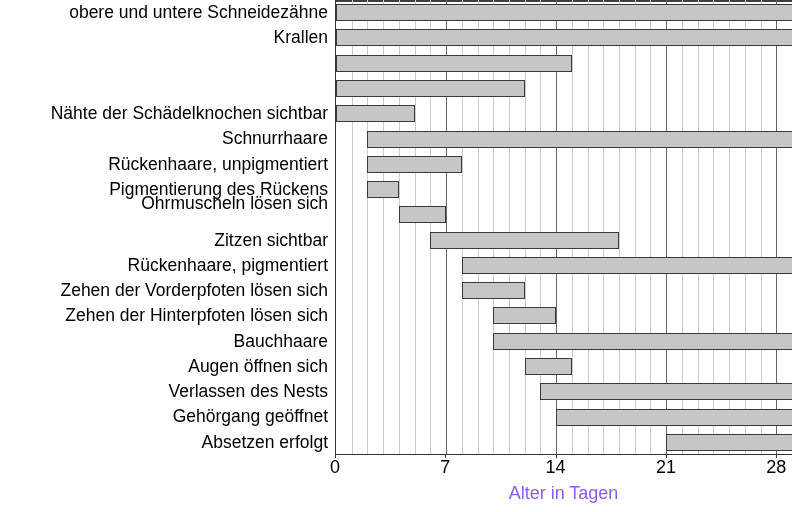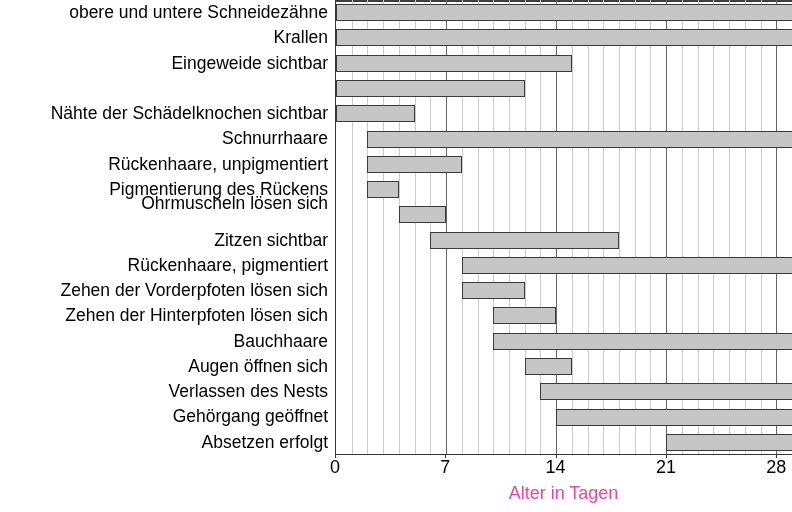--- a/index.html
+++ b/index.html
@@ -75,31 +75,30 @@
     color: #000000;
   }
   .x-axis-title {
     position: absolute;
     top: 481px;
     left: 335px;
     width: 457px;
     text-align: center;
     font-size: 18px;
     line-height: 24px;
-    color: #ec4899;
+    color: #8b5cf6;
   }
 </style>
 </head>
 <body>
 
 <div class="chart">
   <div class="labels">
       <div class="cat-label" style="top: 0px;">obere und untere Schneidezähne</div>
       <div class="cat-label" style="top: 25.28px;">Krallen</div>
-      <div class="cat-label" style="top: 50.56px;">Eingeweide sichtbar</div>
       <div class="cat-label" style="top: 101.11px;">Nähte der Schädelknochen sichtbar</div>
       <div class="cat-label" style="top: 126.39px;">Schnurrhaare</div>
       <div class="cat-label" style="top: 151.67px;">Rückenhaare, unpigmentiert</div>
       <div class="cat-label" style="top: 176.94px;">Pigmentierung des Rückens</div>
       <div class="cat-label" style="top: 191px;">Ohrmuscheln lösen sich</div>
       <div class="cat-label" style="top: 227.5px;">Zitzen sichtbar</div>
       <div class="cat-label" style="top: 252.78px;">Rückenhaare, pigmentiert</div>
       <div class="cat-label" style="top: 278.06px;">Zehen der Vorderpfoten lösen sich</div>
       <div class="cat-label" style="top: 303.33px;">Zehen der Hinterpfoten lösen sich</div>
       <div class="cat-label" style="top: 328.61px;">Bauchhaare</div>

